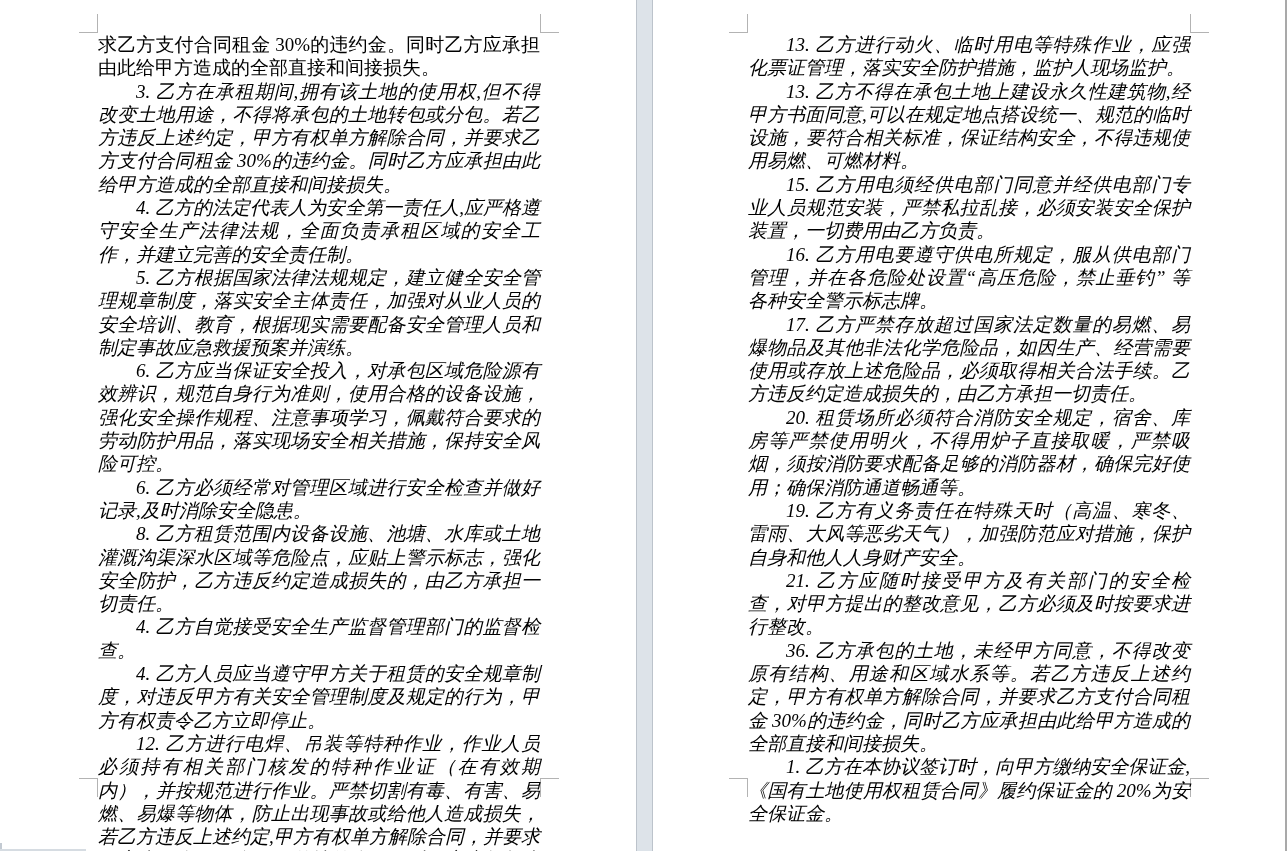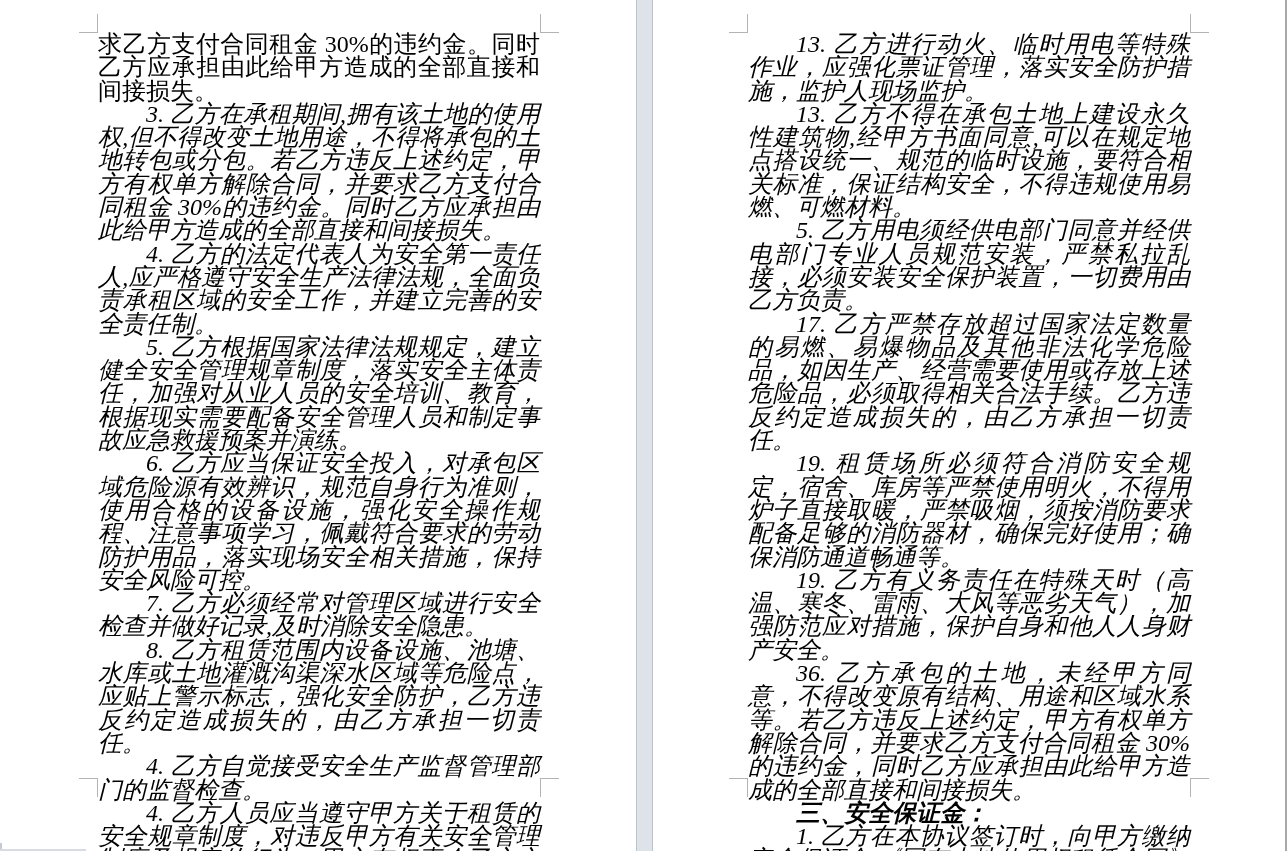--- a/index.html
+++ b/index.html
@@ -80,21 +80,21 @@
     position: absolute;
     top: 33px;
     width: 442px;
     color: #000000;
   }
   .text-col.left  { left: 98px;  }
   .text-col.right { left: 748px; }
   .para {
     margin: 0;
     padding: 0;
-    font-size: 24px;
+    font-size: 19px;
     line-height: 23.3px;
     text-align: justify;
     text-justify: inter-ideograph;
     word-break: break-all;
     color: #000000;
   }
   .para.indent { text-indent: 2em; font-style: italic; }
   .para.bold   { font-weight: bold; }
 </style>
 </head>
@@ -119,32 +119,33 @@
   <div class="crop tr" style="left:1190px; top:14px;"></div>
   <div class="crop bl" style="left:729px;  top:778px;"></div>
   <div class="crop br" style="left:1190px; top:778px;"></div>
 
   <div class="text-col left">
       <p class="para">求乙方支付合同租金 30%的违约金。同时乙方应承担由此给甲方造成的全部直接和间接损失。</p>
       <p class="para indent">3. 乙方在承租期间,拥有该土地的使用权,但不得改变土地用途，不得将承包的土地转包或分包。若乙方违反上述约定，甲方有权单方解除合同，并要求乙方支付合同租金 30%的违约金。同时乙方应承担由此给甲方造成的全部直接和间接损失。</p>
       <p class="para indent">4. 乙方的法定代表人为安全第一责任人,应严格遵守安全生产法律法规，全面负责承租区域的安全工作，并建立完善的安全责任制。</p>
       <p class="para indent">5. 乙方根据国家法律法规规定，建立健全安全管理规章制度，落实安全主体责任，加强对从业人员的安全培训、教育，根据现实需要配备安全管理人员和制定事故应急救援预案并演练。</p>
       <p class="para indent">6. 乙方应当保证安全投入，对承包区域危险源有效辨识，规范自身行为准则，使用合格的设备设施，强化安全操作规程、注意事项学习，佩戴符合要求的劳动防护用品，落实现场安全相关措施，保持安全风险可控。</p>
-      <p class="para indent">7. 乙方必须经常对管理区域进行安全检查并做好记录,及时消除安全隐患。</p>
+      <p class="para indent">6. 乙方必须经常对管理区域进行安全检查并做好记录,及时消除安全隐患。</p>
       <p class="para indent">8. 乙方租赁范围内设备设施、池塘、水库或土地灌溉沟渠深水区域等危险点，应贴上警示标志，强化安全防护，乙方违反约定造成损失的，由乙方承担一切责任。</p>
       <p class="para indent">4. 乙方自觉接受安全生产监督管理部门的监督检查。</p>
       <p class="para indent">4. 乙方人员应当遵守甲方关于租赁的安全规章制度，对违反甲方有关安全管理制度及规定的行为，甲方有权责令乙方立即停止。</p>
       <p class="para indent">12. 乙方进行电焊、吊装等特种作业，作业人员必须持有相关部门核发的特种作业证（在有效期内），并按规范进行作业。严禁切割有毒、有害、易燃、易爆等物体，防止出现事故或给他人造成损失，若乙方违反上述约定,甲方有权单方解除合同，并要求乙方支付合同租金 30%的违约金，同时乙方应承担由此给甲方造成的全部直接和间接损失。</p>
     </div>
 
   <div class="text-col right">
       <p class="para indent">13. 乙方进行动火、临时用电等特殊作业，应强化票证管理，落实安全防护措施，监护人现场监护。</p>
       <p class="para indent">13. 乙方不得在承包土地上建设永久性建筑物,经甲方书面同意,可以在规定地点搭设统一、规范的临时设施，要符合相关标准，保证结构安全，不得违规使用易燃、可燃材料。</p>
-      <p class="para indent">5. 乙方用电须经供电部门同意并经供电部门专业人员规范安装，严禁私拉乱接，必须安装安全保护装置，一切费用由乙方负责。</p>
+      <p class="para indent">15. 乙方用电须经供电部门同意并经供电部门专业人员规范安装，严禁私拉乱接，必须安装安全保护装置，一切费用由乙方负责。</p>
+      <p class="para indent">16. 乙方用电要遵守供电所规定，服从供电部门管理，并在各危险处设置“高压危险，禁止垂钓” 等各种安全警示标志牌。</p>
       <p class="para indent">17. 乙方严禁存放超过国家法定数量的易燃、易爆物品及其他非法化学危险品，如因生产、经营需要使用或存放上述危险品，必须取得相关合法手续。乙方违反约定造成损失的，由乙方承担一切责任。</p>
-      <p class="para indent">19. 租赁场所必须符合消防安全规定，宿舍、库房等严禁使用明火，不得用炉子直接取暖，严禁吸烟，须按消防要求配备足够的消防器材，确保完好使用；确保消防通道畅通等。</p>
+      <p class="para indent">20. 租赁场所必须符合消防安全规定，宿舍、库房等严禁使用明火，不得用炉子直接取暖，严禁吸烟，须按消防要求配备足够的消防器材，确保完好使用；确保消防通道畅通等。</p>
       <p class="para indent">19. 乙方有义务责任在特殊天时（高温、寒冬、雷雨、大风等恶劣天气），加强防范应对措施，保护自身和他人人身财产安全。</p>
+      <p class="para indent">21. 乙方应随时接受甲方及有关部门的安全检查，对甲方提出的整改意见，乙方必须及时按要求进行整改。</p>
       <p class="para indent">36. 乙方承包的土地，未经甲方同意，不得改变原有结构、用途和区域水系等。若乙方违反上述约定，甲方有权单方解除合同，并要求乙方支付合同租金 30%的违约金，同时乙方应承担由此给甲方造成的全部直接和间接损失。</p>
-      <p class="para indent bold">三、安全保证金：</p>
       <p class="para indent">1. 乙方在本协议签订时，向甲方缴纳安全保证金,《国有土地使用权租赁合同》履约保证金的 20%为安全保证金。</p>
     </div>
 
 </div>
 
 </body></html>

